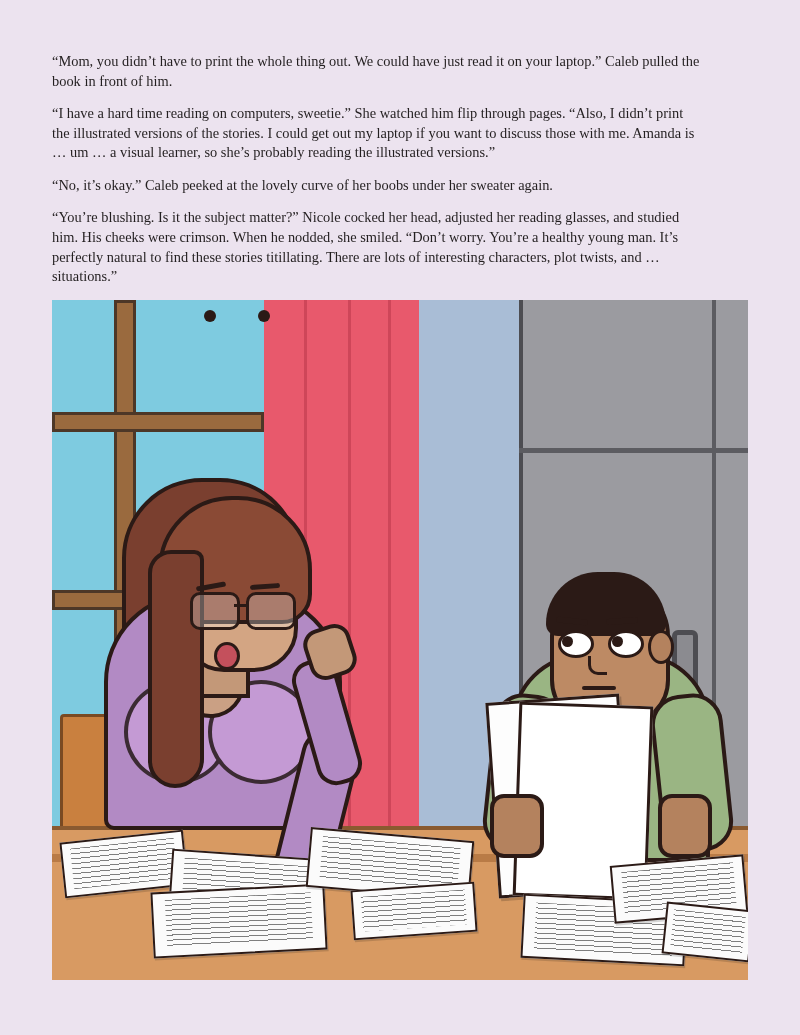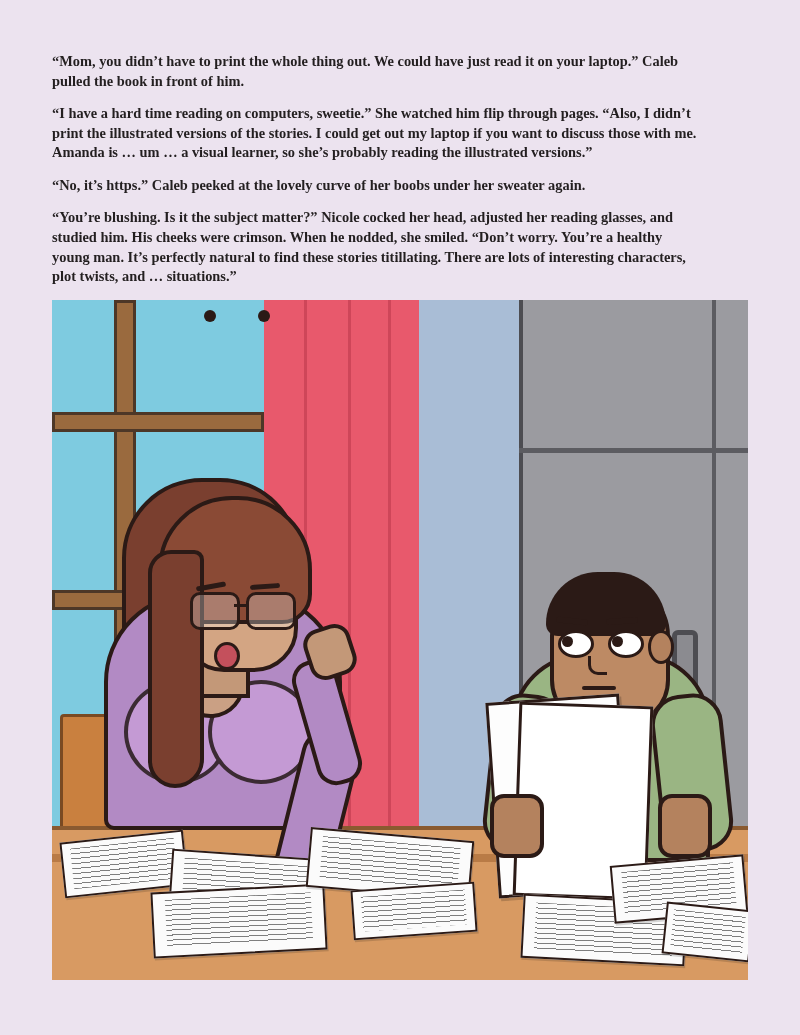--- a/index.html
+++ b/index.html
@@ -13,21 +13,20 @@
     font-family: "Liberation Serif", serif;
     color: #231f20;
     overflow: hidden;
   }
   .page {
     position: relative;
     width: 752px;
     height: 1035px;
     box-sizing: border-box;
     padding: 52px 52px 0 52px;
-    font-weight: bold;
   }
   .prose p {
     margin: 0 0 13px 0;
     font-size: 14.4px;
     line-height: 1.36;
     text-align: left;
     color: #231f20;
   }
   .illustration {
     position: relative;
@@ -425,21 +424,21 @@
   }
 </style>
 </head>
 <body>
 
 <div class="page">
 
   <div class="prose">
     <p>“Mom, you didn’t have to print the whole thing out. We could have just read it on your laptop.” Caleb pulled the book in front of him.</p>
     <p>“I have a hard time reading on computers, sweetie.” She watched him flip through pages. “Also, I didn’t print the illustrated versions of the stories. I could get out my laptop if you want to discuss those with me. Amanda is … um … a visual learner, so she’s probably reading the illustrated versions.”</p>
-    <p>“No, it’s https.” Caleb peeked at the lovely curve of her boobs under her sweater again.</p>
+    <p>“No, it’s okay.” Caleb peeked at the lovely curve of her boobs under her sweater again.</p>
     <p>“You’re blushing. Is it the subject matter?” Nicole cocked her head, adjusted her reading glasses, and studied him. His cheeks were crimson. When he nodded, she smiled. “Don’t worry. You’re a healthy young man. It’s perfectly natural to find these stories titillating. There are lots of interesting characters, plot twists, and … situations.”</p>
   </div>
 
   <div class="illustration">
 
     <div class="bg-window"></div>
     <div class="frame-v" style="left:62px; top:0; width:22px; height:420px;"></div>
     <div class="frame-v" style="left:0; top:112px; width:212px; height:20px;"></div>
     <div class="frame-v" style="left:0; top:290px; width:212px; height:20px;"></div>
 

